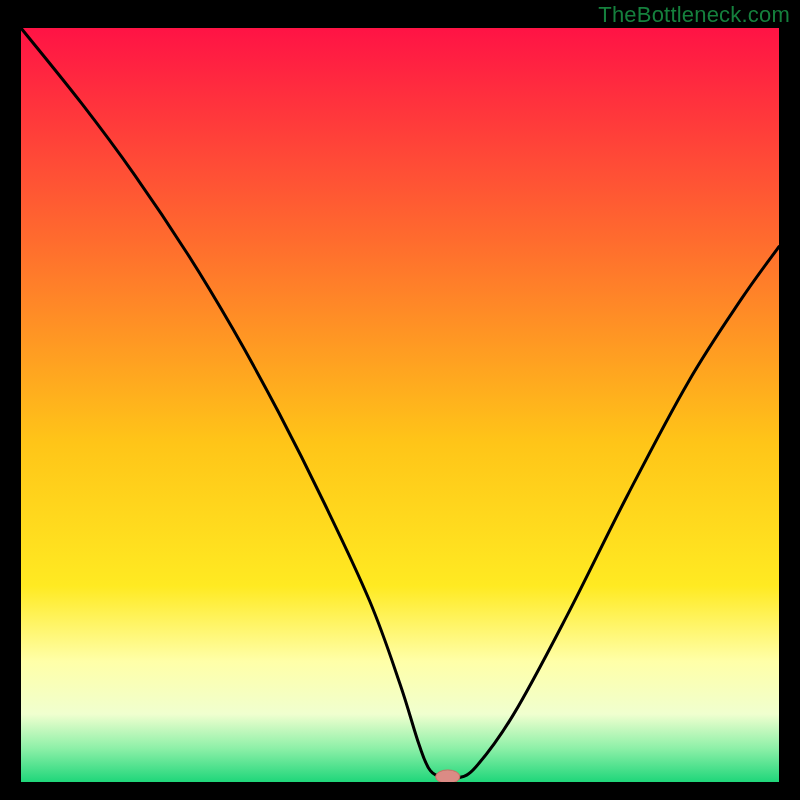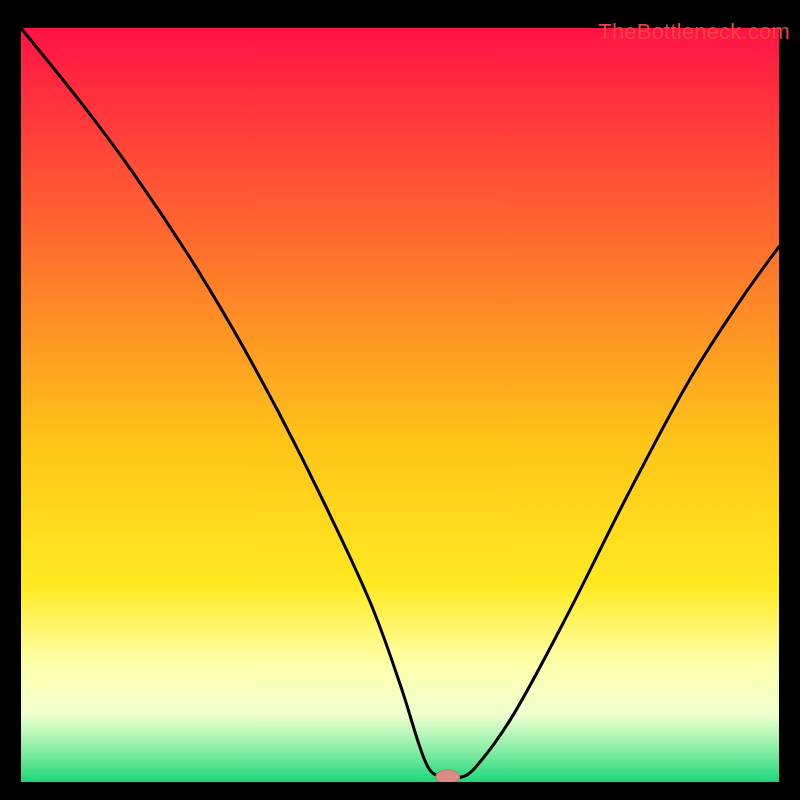--- a/index.html
+++ b/index.html
@@ -12,23 +12,23 @@
     overflow: hidden;
   }
   .container {
     position: relative;
     width: 800px;
     height: 800px;
     background: #000;
   }
   .watermark {
     position: absolute;
-    top: 19px;
+    top: 2px;
     right: 10px;
-    color: #ef4444;
+    color: #15803d;
     font-size: 22px;
     font-weight: 500;
     letter-spacing: 0.2px;
     z-index: 10;
   }
   .plot-area {
     position: absolute;
     left: 21px;
     top: 28px;
     width: 758px;

